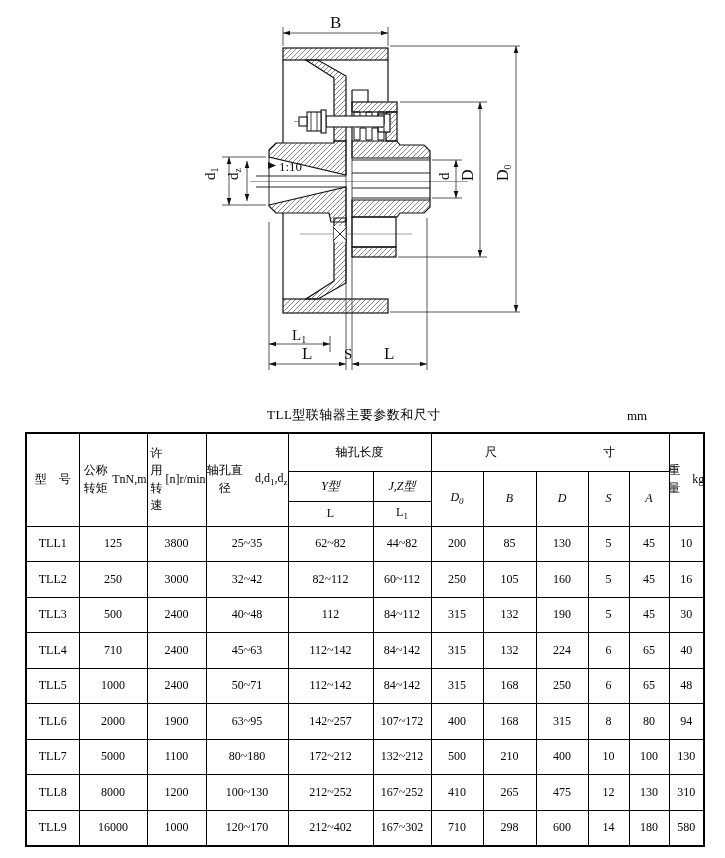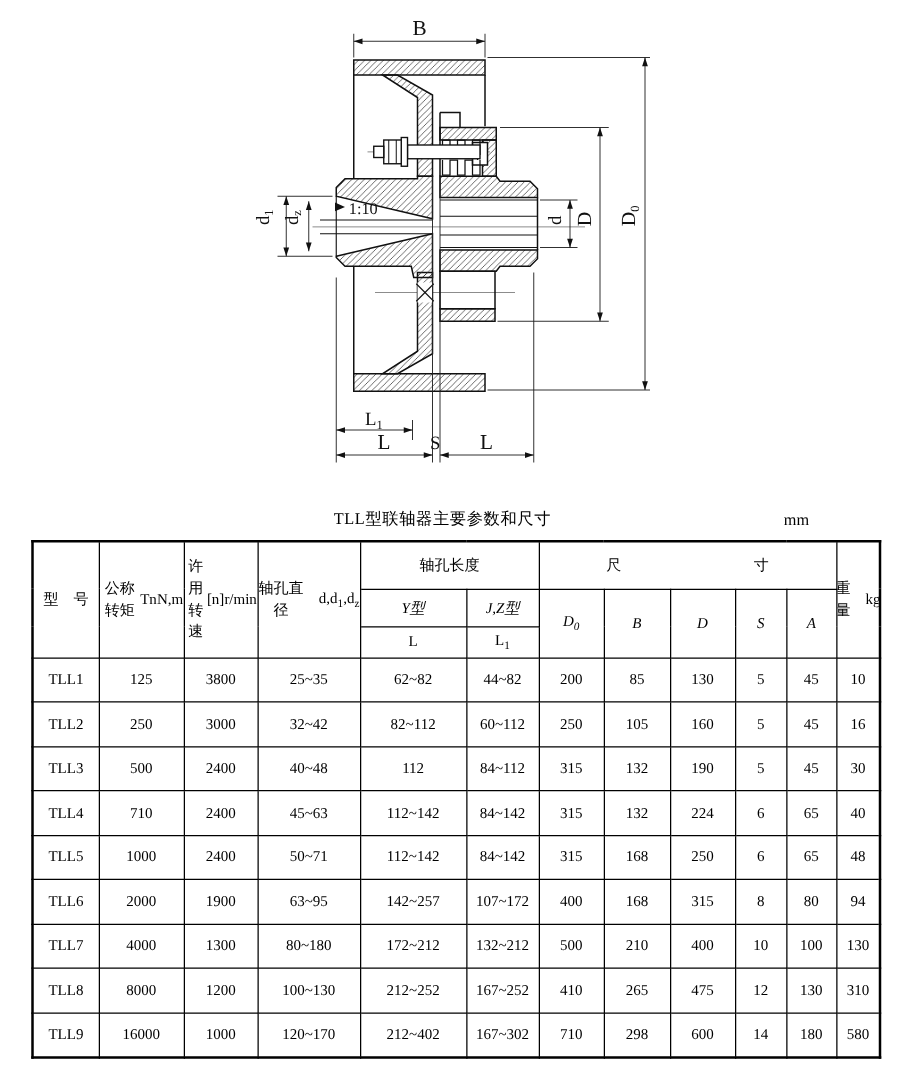--- a/index.html
+++ b/index.html
@@ -315,22 +315,22 @@
         <td>107~172</td>
         <td>400</td>
         <td>168</td>
         <td>315</td>
         <td>8</td>
         <td>80</td>
         <td>94</td>
       </tr>
       <tr>
         <td>TLL7</td>
-        <td>4000</td>
-        <td>1300</td>
+        <td>5000</td>
+        <td>1100</td>
         <td>80~180</td>
         <td>172~212</td>
         <td>132~212</td>
         <td>500</td>
         <td>210</td>
         <td>400</td>
         <td>10</td>
         <td>100</td>
         <td>130</td>
       </tr>

